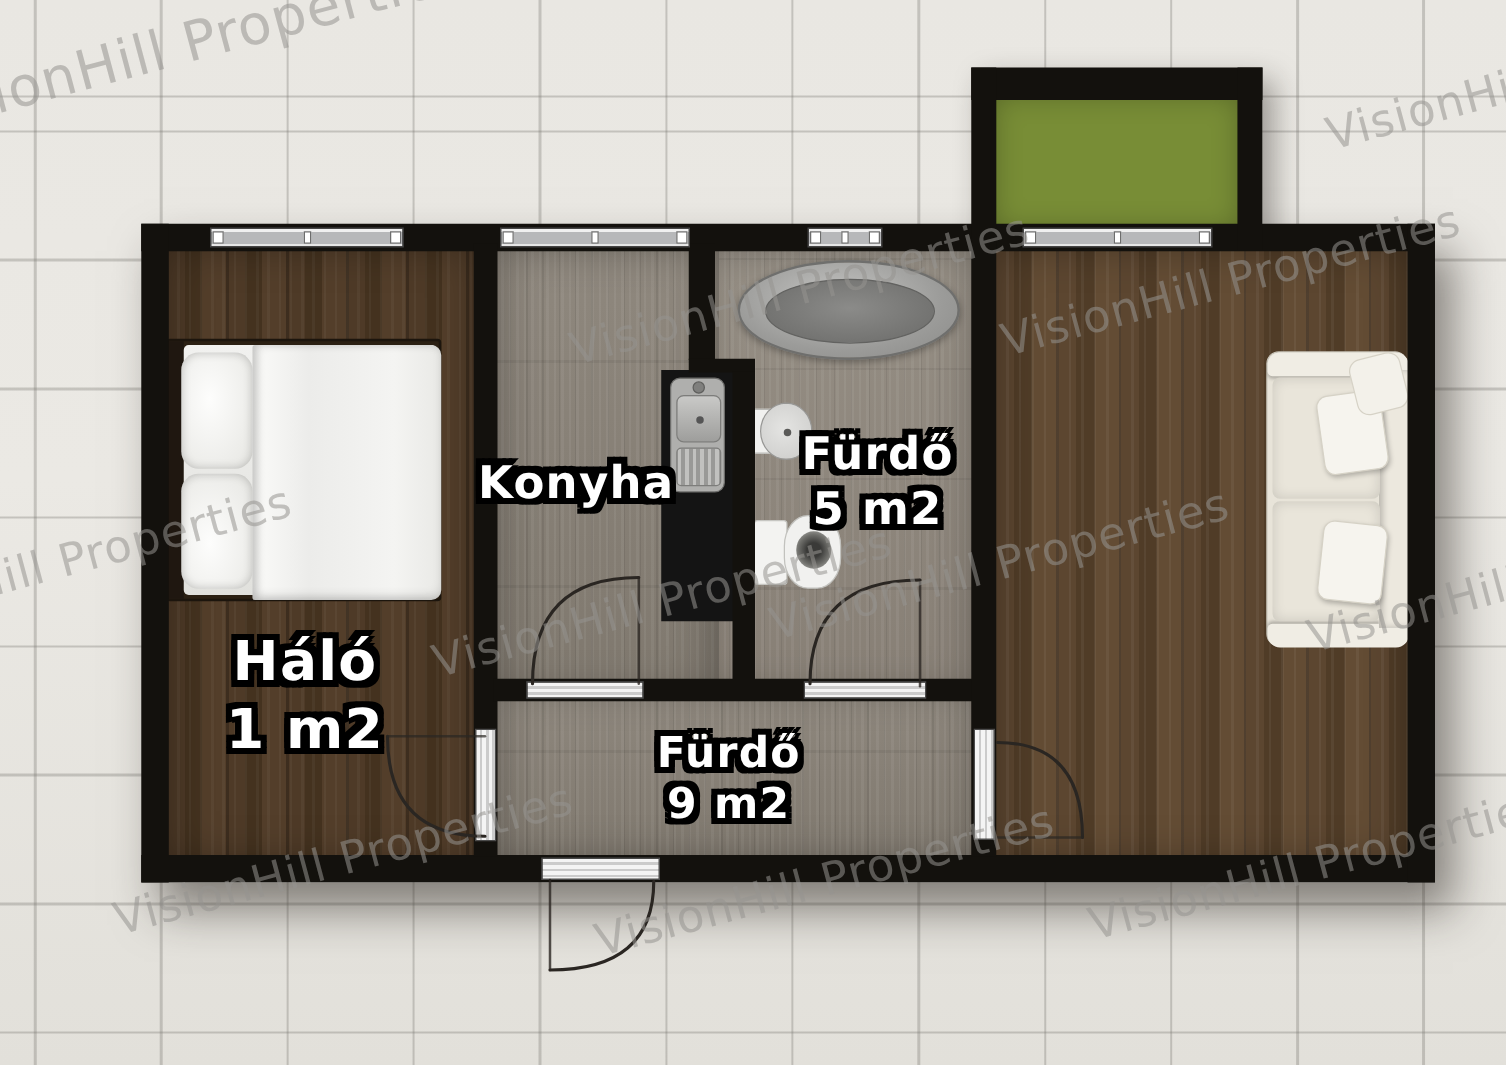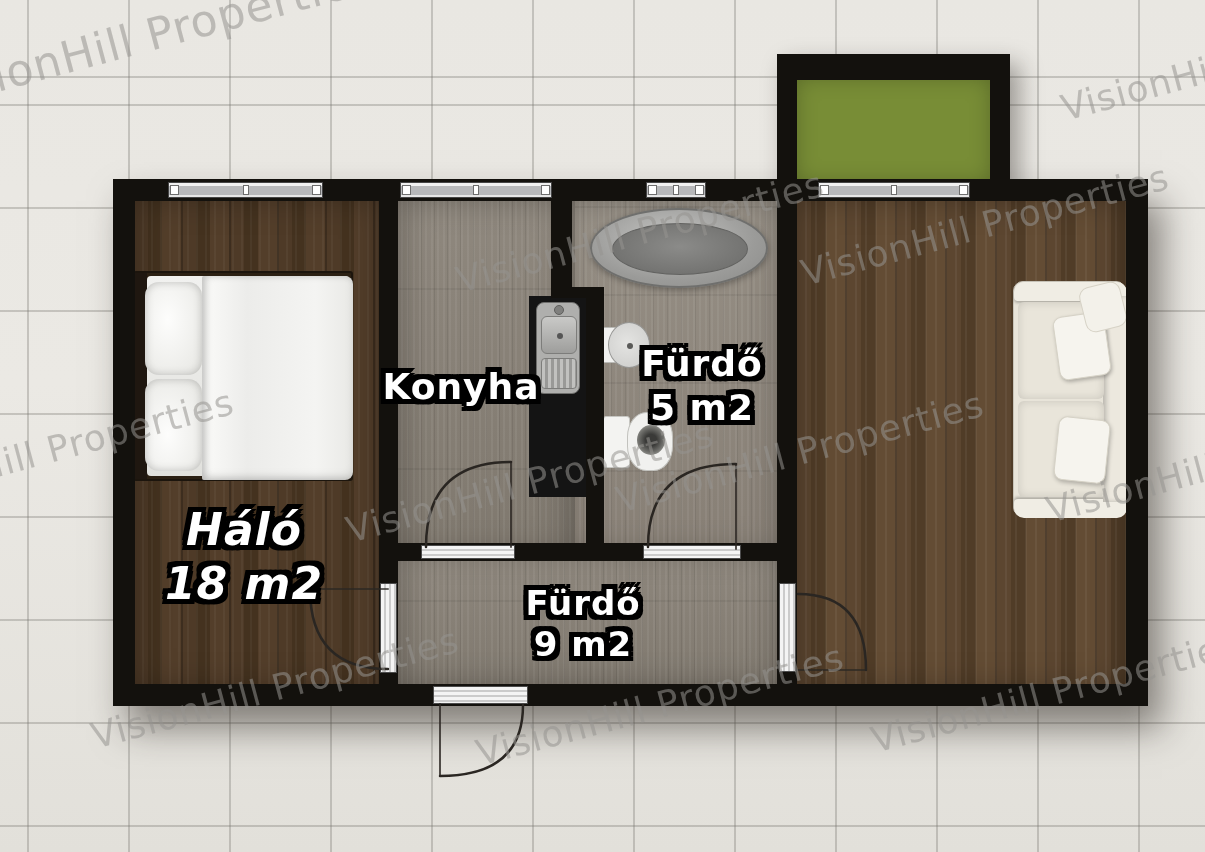--- a/index.html
+++ b/index.html
@@ -191,23 +191,23 @@
   <span class="wm" style="left:640px;top:232px;">VisionHill Properties</span>
   <span class="wm" style="left:985px;top:225px;">VisionHill Properties</span>
   <span class="wm" style="left:50px;top:450px;">VisionHill Properties</span>
   <span class="wm" style="left:530px;top:482px;">VisionHill Properties</span>
   <span class="wm" style="left:800px;top:452px;">VisionHill Properties</span>
   <span class="wm" style="left:1230px;top:462px;">VisionHill Properties</span>
   <span class="wm" style="left:275px;top:688px;">VisionHill Properties</span>
   <span class="wm" style="left:660px;top:705px;">VisionHill Properties</span>
   <span class="wm" style="left:1055px;top:692px;">VisionHill Properties</span>
 
-  <div class="room-label" style="left:244px;top:557px;font-size:44px;font-style:italic;">
+  <div class="room-label" style="left:244px;top:557px;font-size:44px;">
     <span>Háló</span>
-    <span>18 m2</span>
+    <span>1 m2</span>
   </div>
   <div class="room-label" style="left:461px;top:387px;font-size:36px;">
     <span>Konyha</span>
   </div>
   <div class="room-label" style="left:702px;top:386px;font-size:36px;">
     <span>Fürdő</span>
     <span>5 m2</span>
   </div>
   <div class="room-label" style="left:583px;top:624px;font-size:34px;">
     <span>Fürdő</span>

